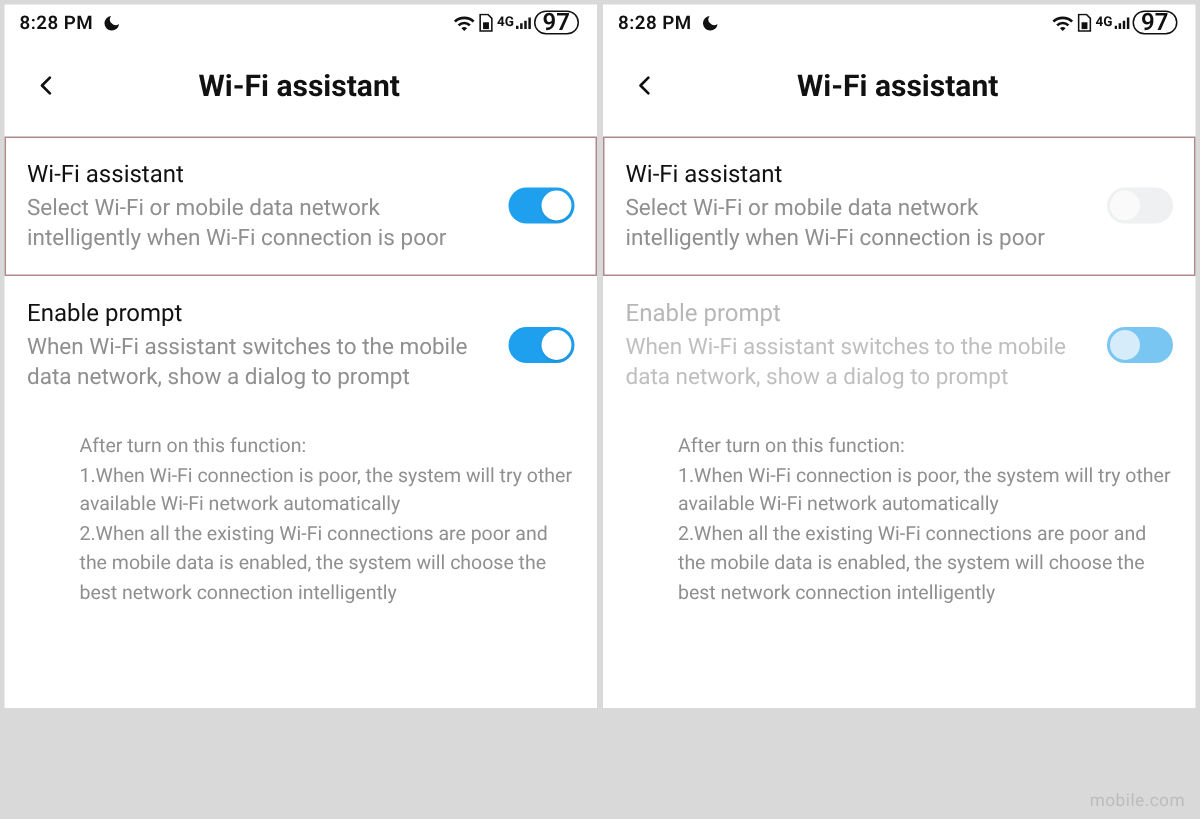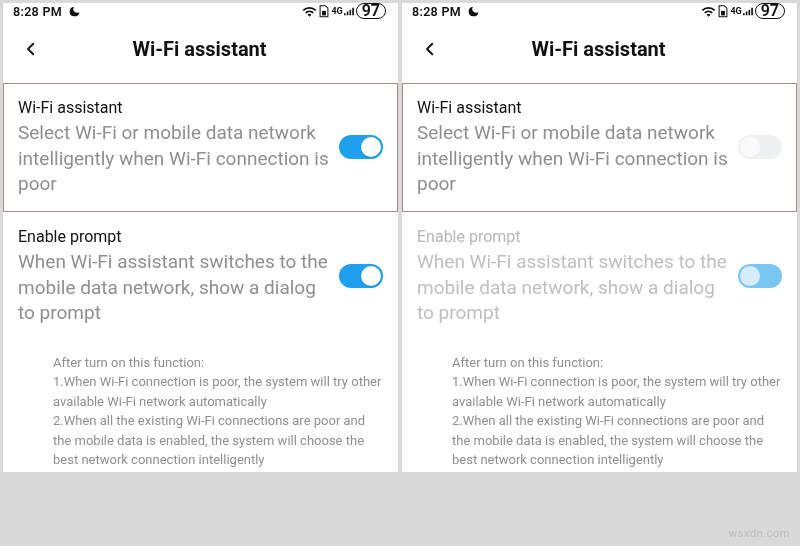--- a/index.html
+++ b/index.html
@@ -48,21 +48,21 @@
     .back { width:28px; display:inline-flex; justify-content:center; }
     .title { flex:1; text-align:center; font-size:20px; font-weight:700; color:#111; margin-left:-28px;}
     .row {
       display:flex; align-items:center;
       padding: 14px 14px 14px 14px;
       border: 1px solid transparent;
     }
     .row.highlighted { border:1px solid #b08a8a; }
     .row .text { flex:1; padding-right:10px; }
     .row .label { font-size:16px; color:#111; font-weight:400; }
-    .row .desc { font-size:19px; color:#8f8f8f; margin-top:3px; line-height:1.35; }
+    .row .desc { font-size:15px; color:#8f8f8f; margin-top:3px; line-height:1.35; }
     .row.dim .label { color:#b7b7b7; }
     .row.dim .desc { color:#bfbfbf; }
     .toggle {
       width:44px; height:24px; border-radius:13px; position:relative;
       background:#e6e6e6; flex-shrink:0;
     }
     .toggle .knob {
       width:20px; height:20px; border-radius:50%; background:#fff;
       position:absolute; top:2px; left:2px;
       box-shadow: 0 1px 2px rgba(0,0,0,.12);
@@ -214,13 +214,13 @@
       </div>
   </div>
 
   <div class="info">
     <div>After turn on this function:</div>
     <div>1.When Wi-Fi connection is poor, the system will try other available Wi-Fi network automatically</div>
     <div>2.When all the existing Wi-Fi connections are poor and the mobile data is enabled, the system will choose the best network connection intelligently</div>
   </div>
 </div>
 
-<div class="footer-mark">wsxdn.com</div>
+<div class="footer-mark">mobile.com</div>
 
 </body></html>

